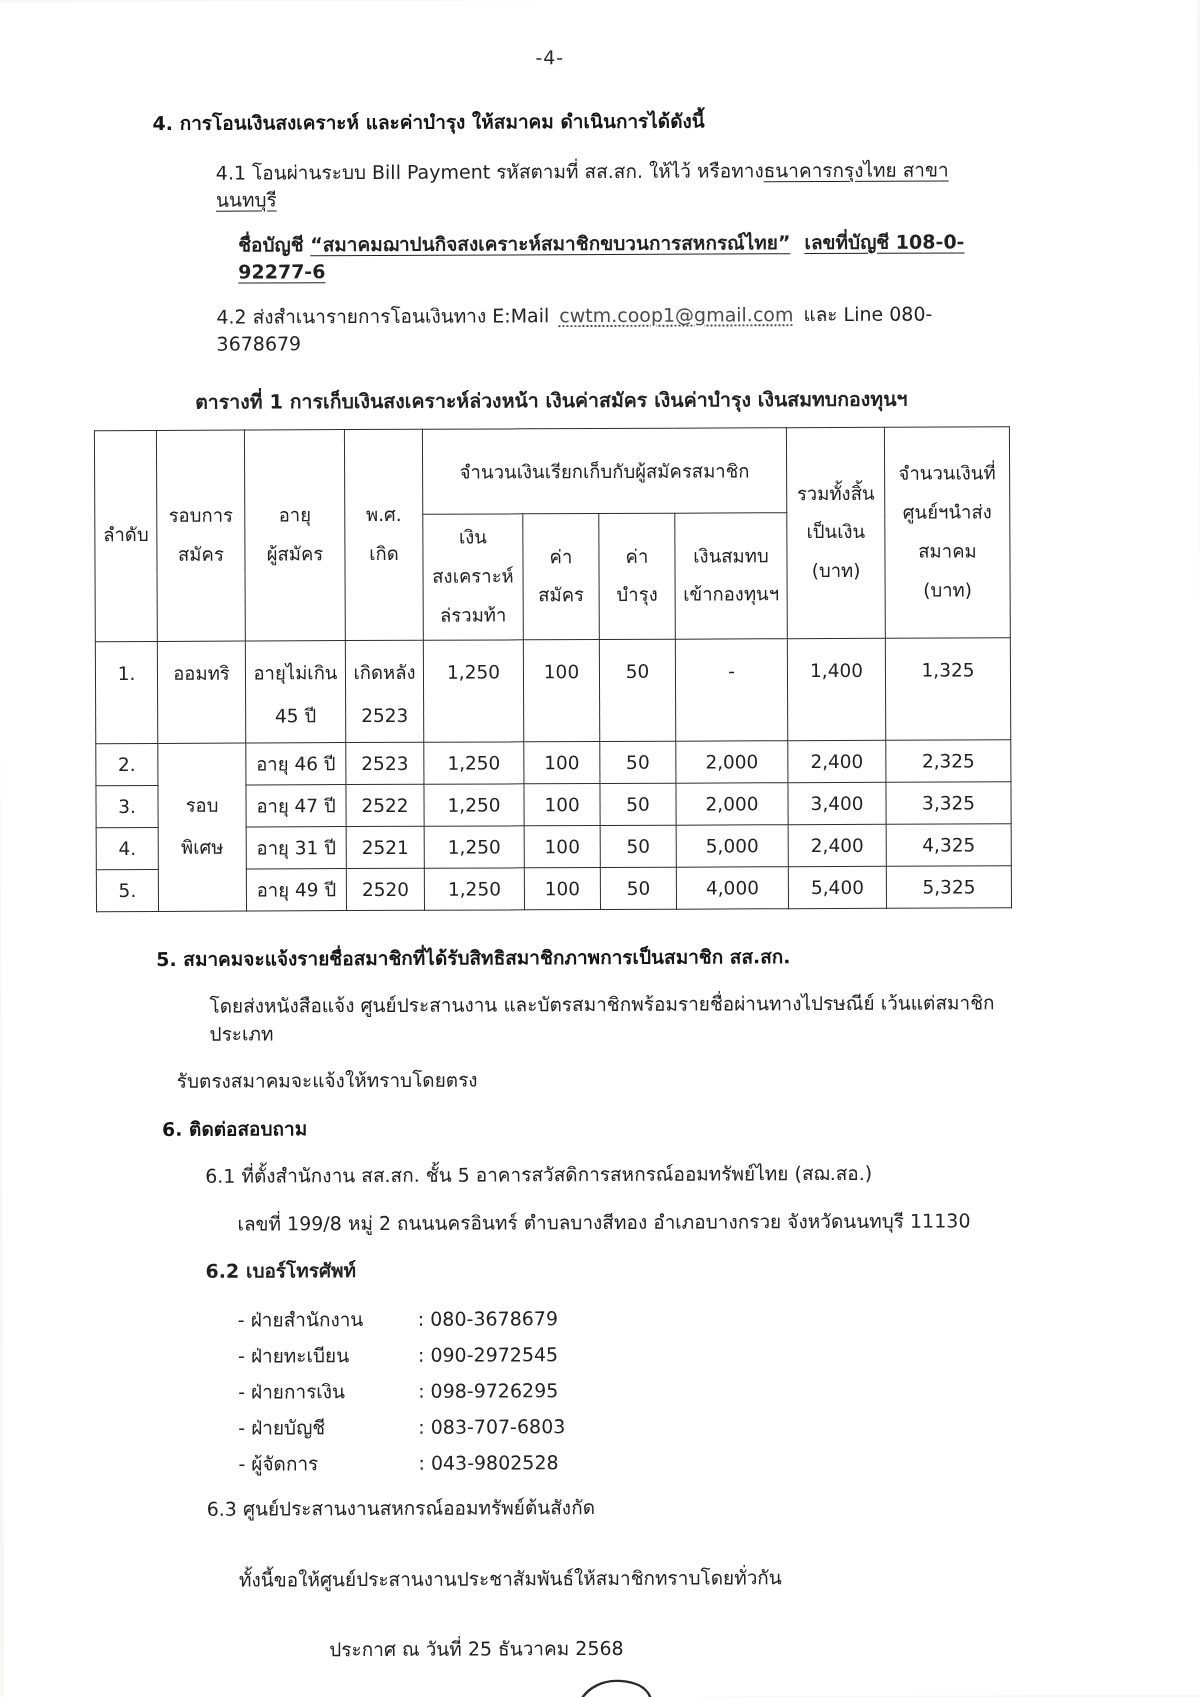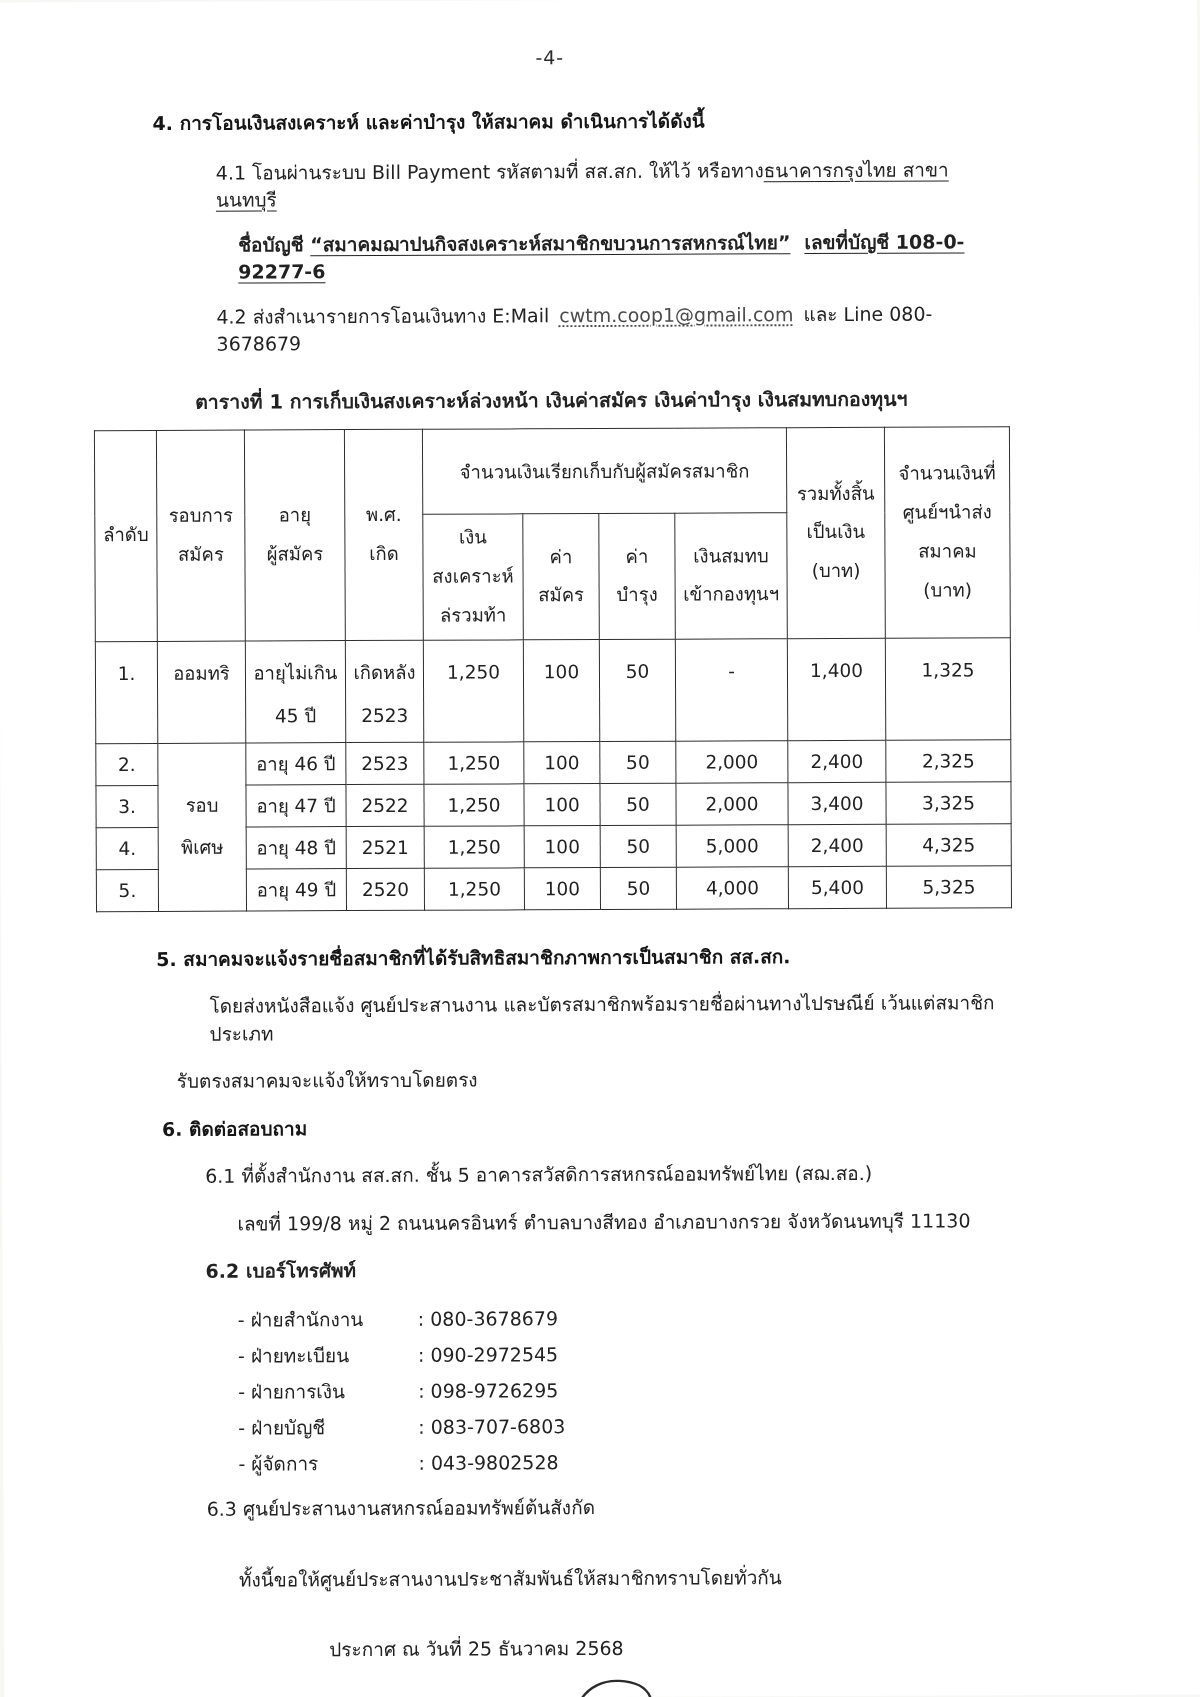--- a/index.html
+++ b/index.html
@@ -203,21 +203,21 @@
           <td>2522</td>
           <td>1,250</td>
           <td>100</td>
           <td>50</td>
           <td>2,000</td>
           <td>3,400</td>
           <td>3,325</td>
         </tr>
         <tr class="brow">
           <td>4.</td>
-          <td>อายุ 48 ปี</td>
+          <td>อายุ 31 ปี</td>
           <td>2521</td>
           <td>1,250</td>
           <td>100</td>
           <td>50</td>
           <td>5,000</td>
           <td>2,400</td>
           <td>4,325</td>
         </tr>
         <tr class="brow">
           <td>5.</td>

